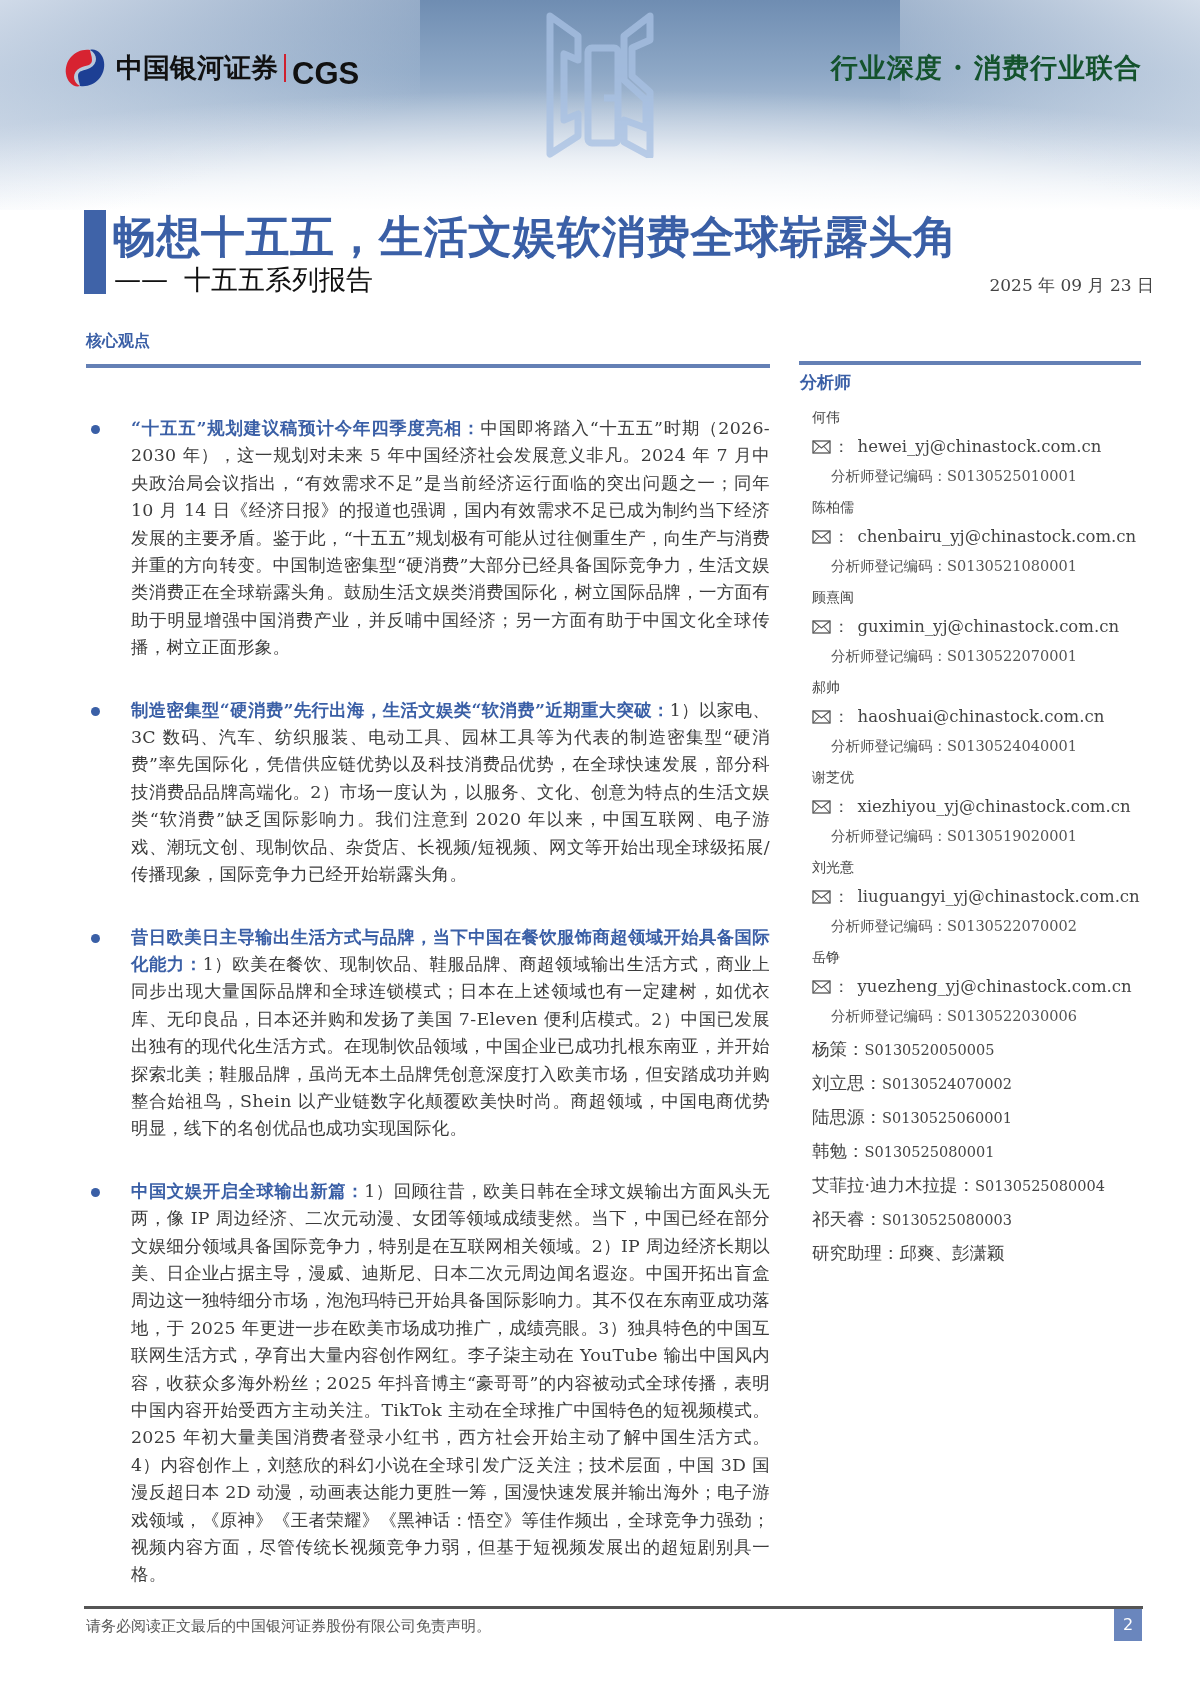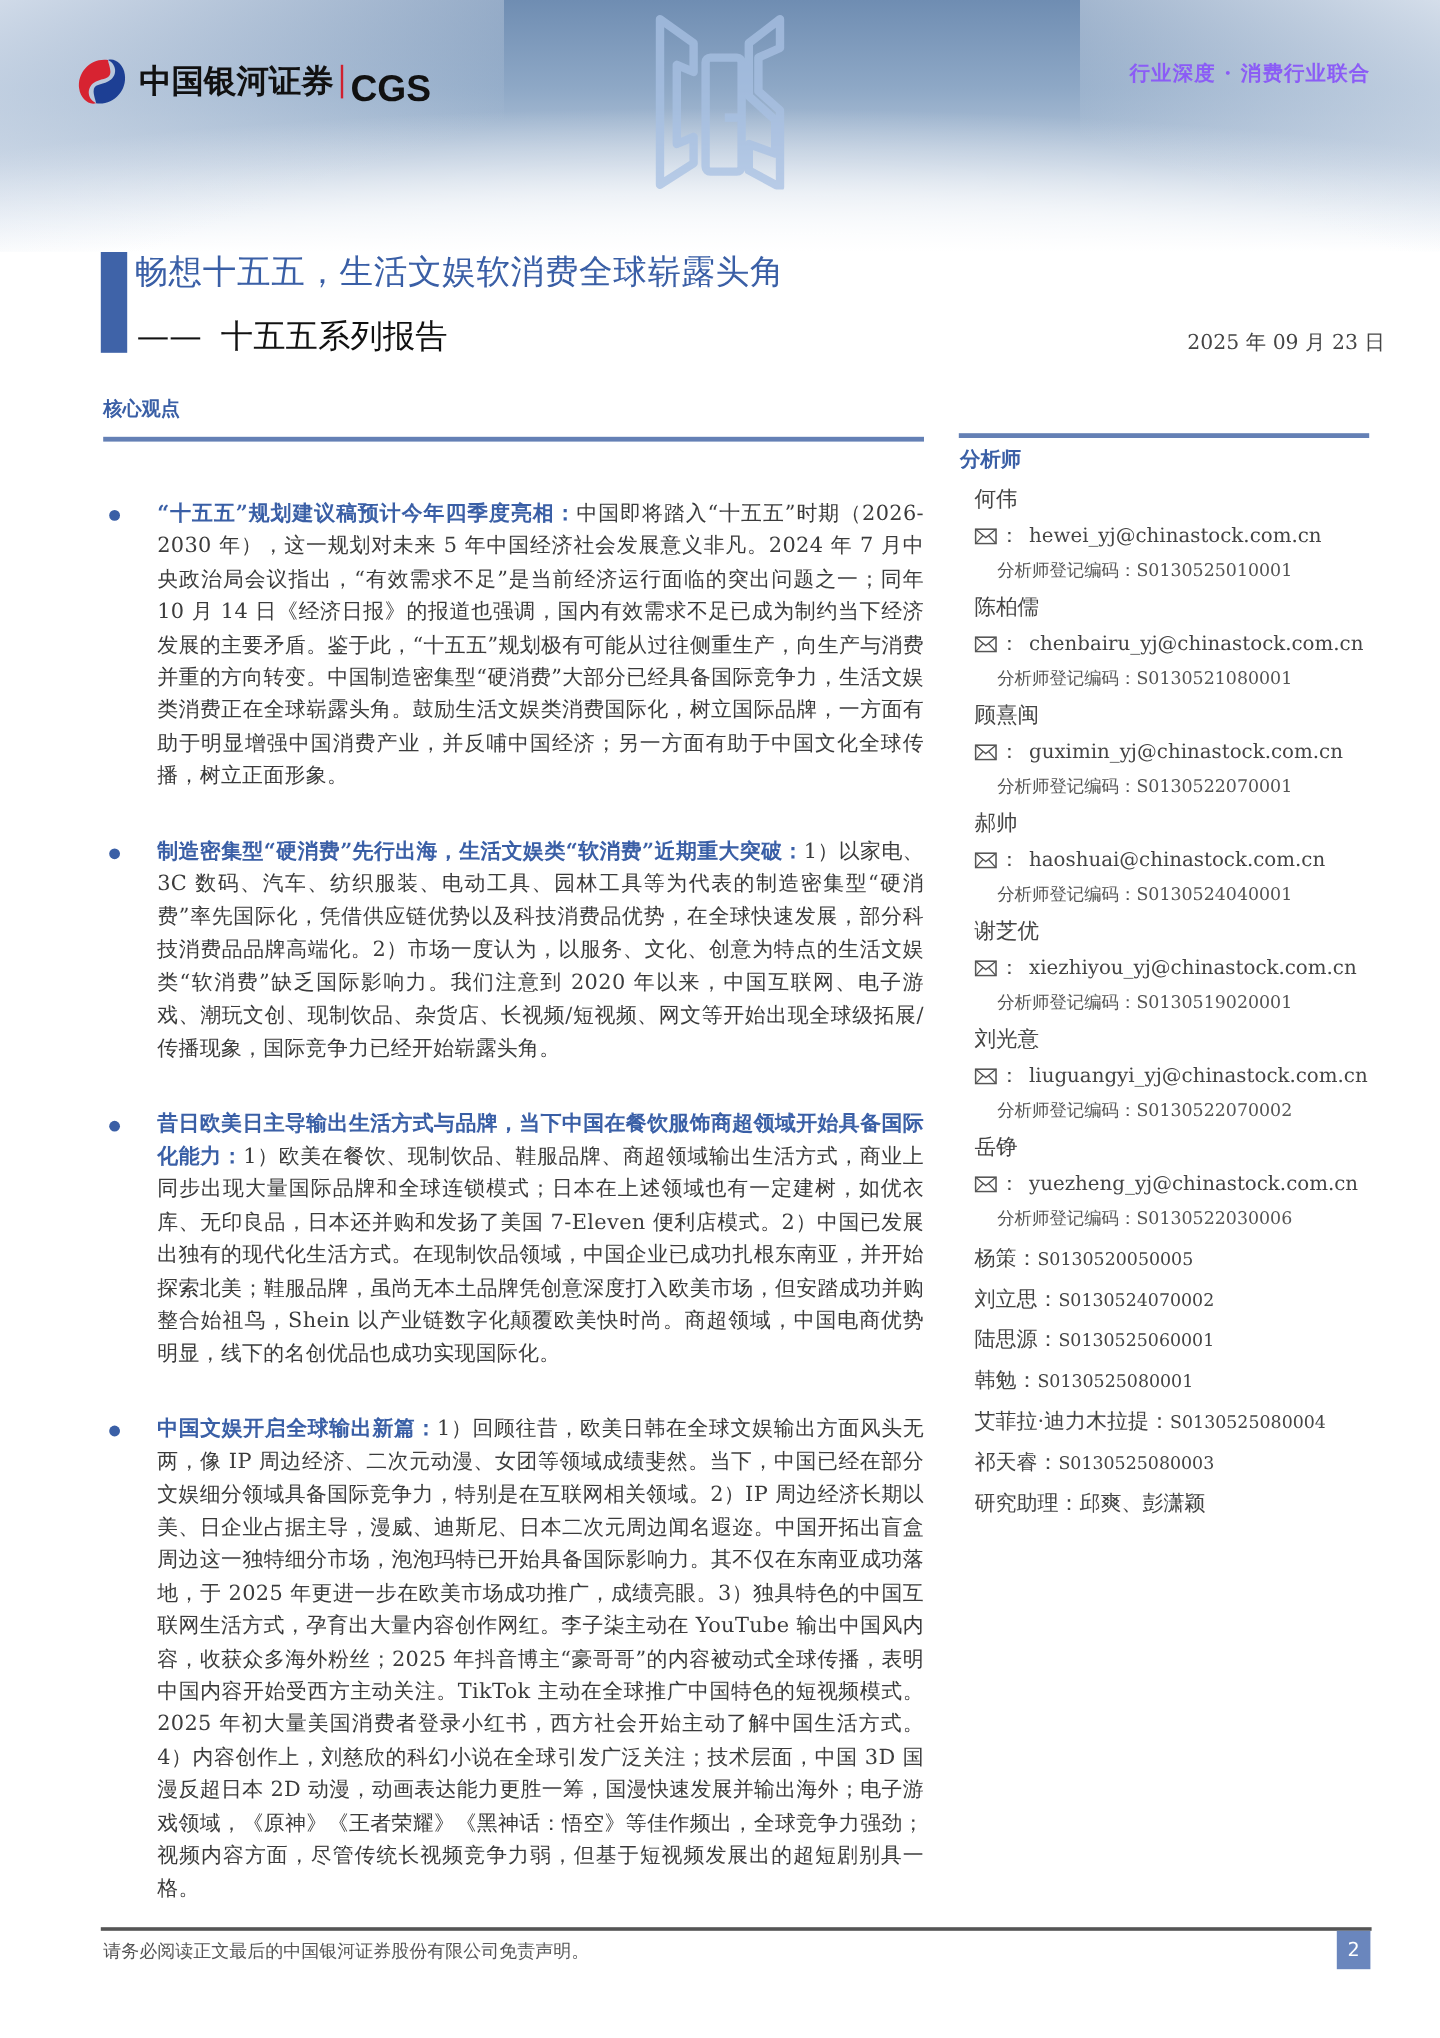--- a/index.html
+++ b/index.html
@@ -29,27 +29,27 @@
     font-family: "DejaVu Sans", "Liberation Sans", sans-serif; font-weight: bold;
     font-size: 27px; color: #111; margin-left: 8px; letter-spacing: 0px;
   }
   .logo-sep { width: 2px; height: 28px; background: #d0202e; margin: 0 6px; }
   .logo-en {
     font-family: "Liberation Sans", "DejaVu Sans", sans-serif; font-weight: bold;
     font-size: 31px; color: #111; margin-top: 12px;
   }
   .header-right {
     position: absolute; right: 58px; top: 50px;
-    font-family: "DejaVu Serif", serif; font-weight: bold; font-size: 17px; color: #8b5cf6; letter-spacing: 1px;
+    font-family: "DejaVu Serif", serif; font-weight: bold; font-size: 27px; color: #14532d; letter-spacing: 1px;
   }
 
   .title-bar { position: absolute; left: 84px; top: 210px; width: 22px; height: 84px; background: #3f63a8; }
   .title-main {
     position: absolute; left: 112px; top: 208px;
-    font-family: "DejaVu Serif", serif; font-weight: normal; font-size: 28px; color: #3a5fa6; letter-spacing: 0.5px;
+    font-family: "DejaVu Serif", serif; font-weight: bold; font-size: 44px; color: #3a5fa6; letter-spacing: 0.5px;
   }
   .title-sub {
     position: absolute; left: 114px; top: 262px;
     font-family: "DejaVu Serif", serif; font-size: 27px; color: #111;
   }
   .title-sub .dash { margin-right: 16px; }
   .report-date {
     position: absolute; right: 46px; top: 274px;
     font-family: "DejaVu Serif", serif; font-size: 17px; color: #444;
   }
@@ -70,21 +70,21 @@
     font-family: "DejaVu Serif", serif; font-size: 17.4px; line-height: 27.4px; color: #3b3b3b;
     text-align: justify; letter-spacing: 0.3px;
   }
   .point-head { font-weight: bold; color: #3a5fa6; }
 
   .analysts { position: absolute; left: 800px; top: 371px; width: 342px; }
   .analysts-title {
     font-family: "DejaVu Serif", serif; font-weight: bold; font-size: 17px; color: #3a5fa6; margin-bottom: 8px;
   }
   .analyst { padding-left: 12px; }
-  .a-name { font-size: 18px; color: #444; height: 30px; line-height: 30px; }
+  .a-name { font-size: 14px; color: #444; height: 30px; line-height: 30px; }
   .a-email { font-size: 16.5px; color: #444; height: 30px; line-height: 30px; display: flex; align-items: center; }
   .mail-icon { width: 19px; height: 14px; margin-right: 2px; }
   .a-email .colon { margin-right: 8px; }
   .a-code { font-size: 14.5px; color: #555; height: 30px; line-height: 28px; margin-left: 19px; }
   .extra { padding-left: 12px; font-size: 16.5px; color: #444; height: 34px; line-height: 34px; }
   .extra .name { font-size: 17.5px; }
   .extra .code { font-size: 14.5px; }
 
   .footer-rule { position: absolute; left: 84px; top: 1606px; width: 1059px; height: 3px; background: #555; }
   .footer-text {

